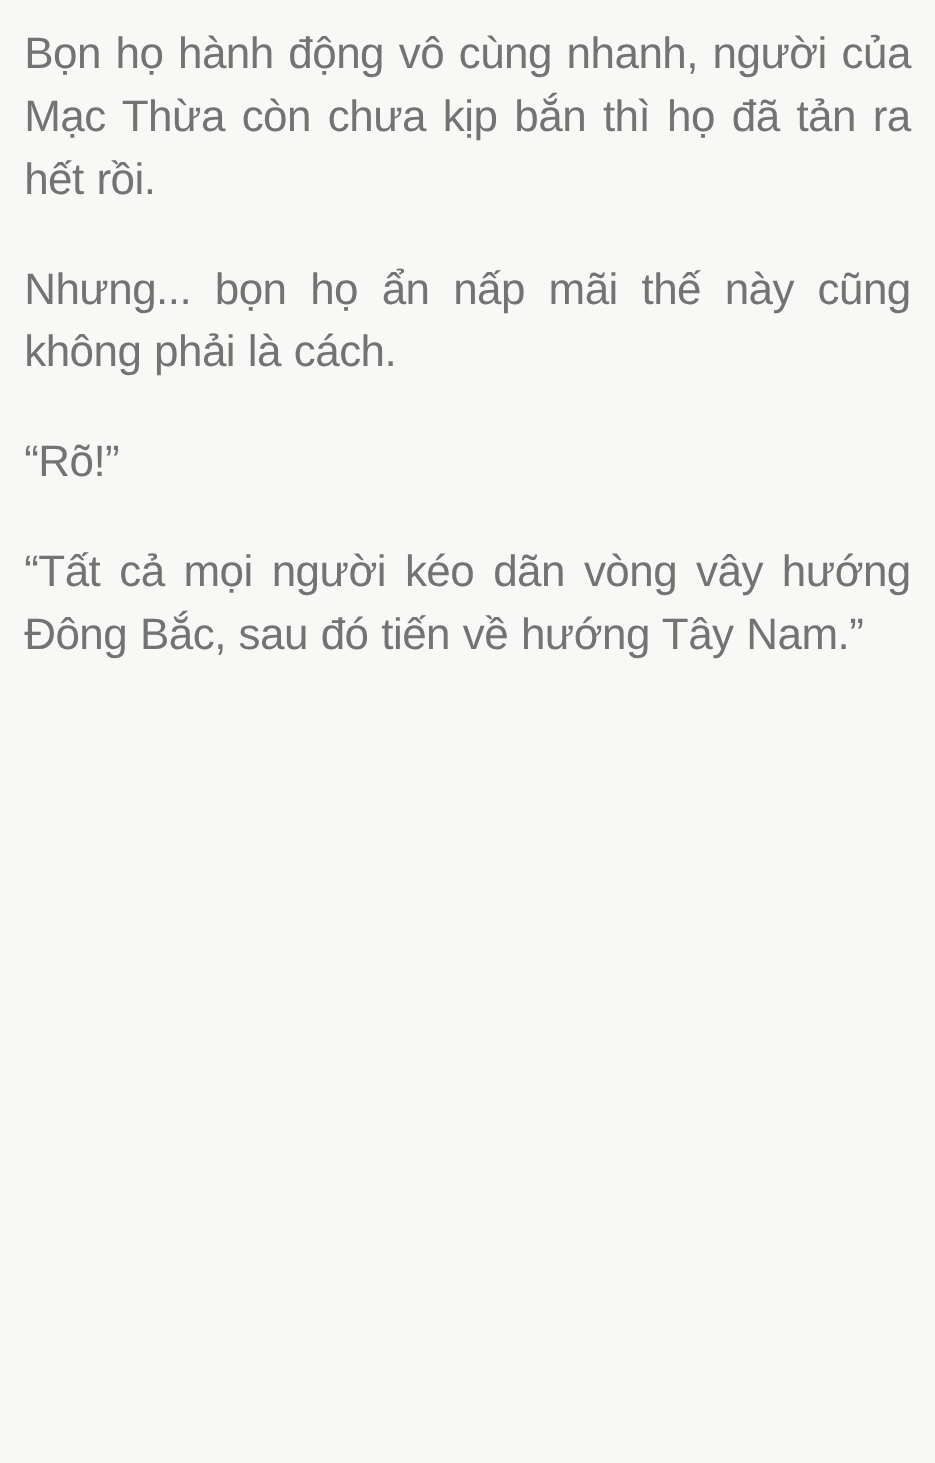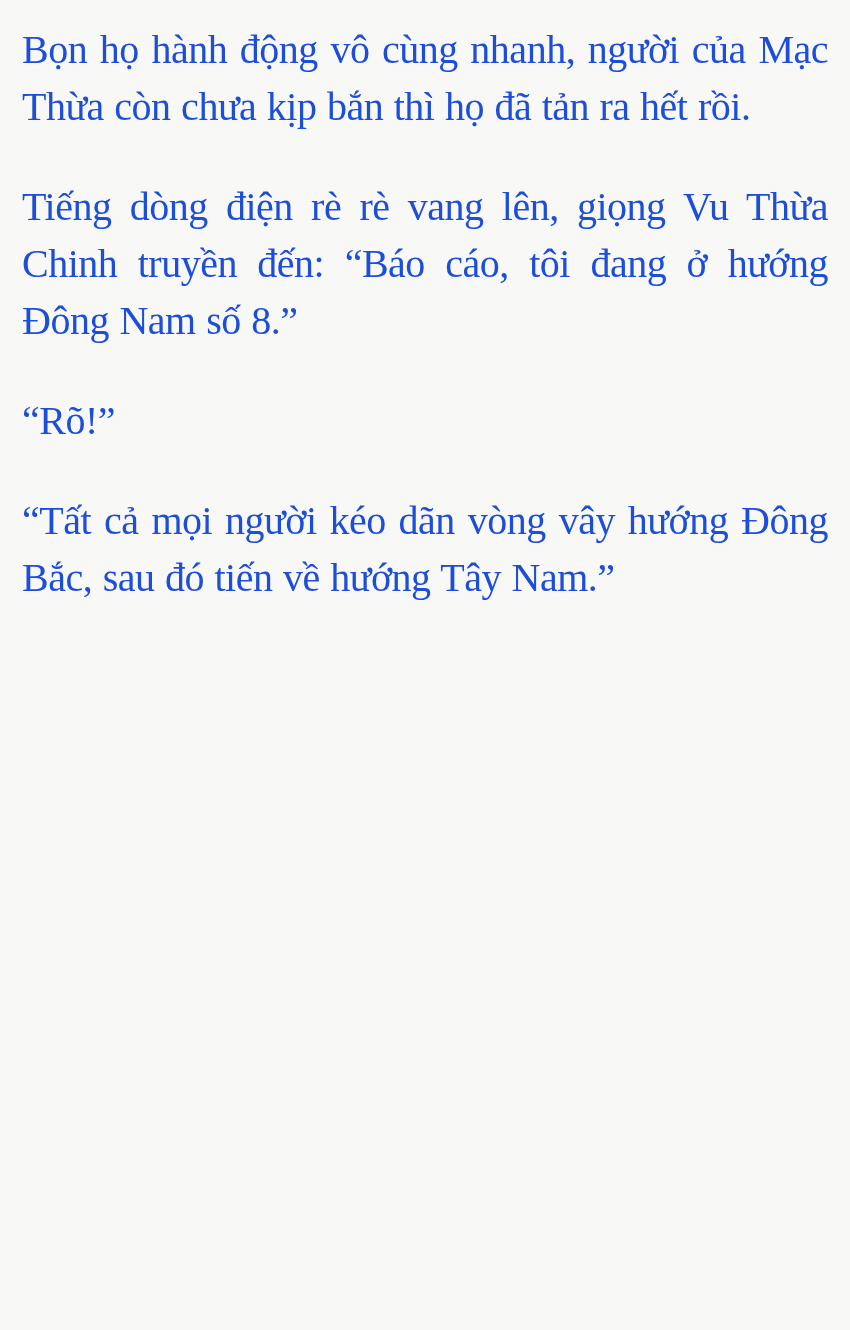--- a/index.html
+++ b/index.html
@@ -14,34 +14,34 @@
   }
   .reading-area {
     box-sizing: border-box;
     width: 850px;
     height: 1330px;
     padding: 21px 22px 10px 22px;
     background: #f8f8f6;
   }
   .reading-area p {
     margin: 0 0 43px 0;
-    font-family: Liberation Serif, serif;
+    font-family: Liberation Sans, sans-serif;
     font-size: 40px;
     line-height: 57px;
-    color: #1d4ed8;
+    color: #737373;
     text-align: justify;
     text-justify: inter-word;
     word-spacing: 1px;
     letter-spacing: -0.5px;
   }
   .reading-area p:last-child {
     margin-bottom: 0;
   }
 </style>
 </head>
 <body>
 
 <main class="reading-area">
   <p>Bọn họ hành động vô cùng nhanh, người của Mạc Thừa còn chưa kịp bắn thì họ đã tản ra hết rồi.</p>
-  <p>Tiếng dòng điện rè rè vang lên, giọng Vu Thừa Chinh truyền đến: “Báo cáo, tôi đang ở hướng Đông Nam số 8.”</p>
+  <p>Nhưng... bọn họ ẩn nấp mãi thế này cũng không phải là cách.</p>
   <p>“Rõ!”</p>
   <p>“Tất cả mọi người kéo dãn vòng vây hướng Đông Bắc, sau đó tiến về hướng Tây Nam.”</p>
 </main>
 
 </body></html>

